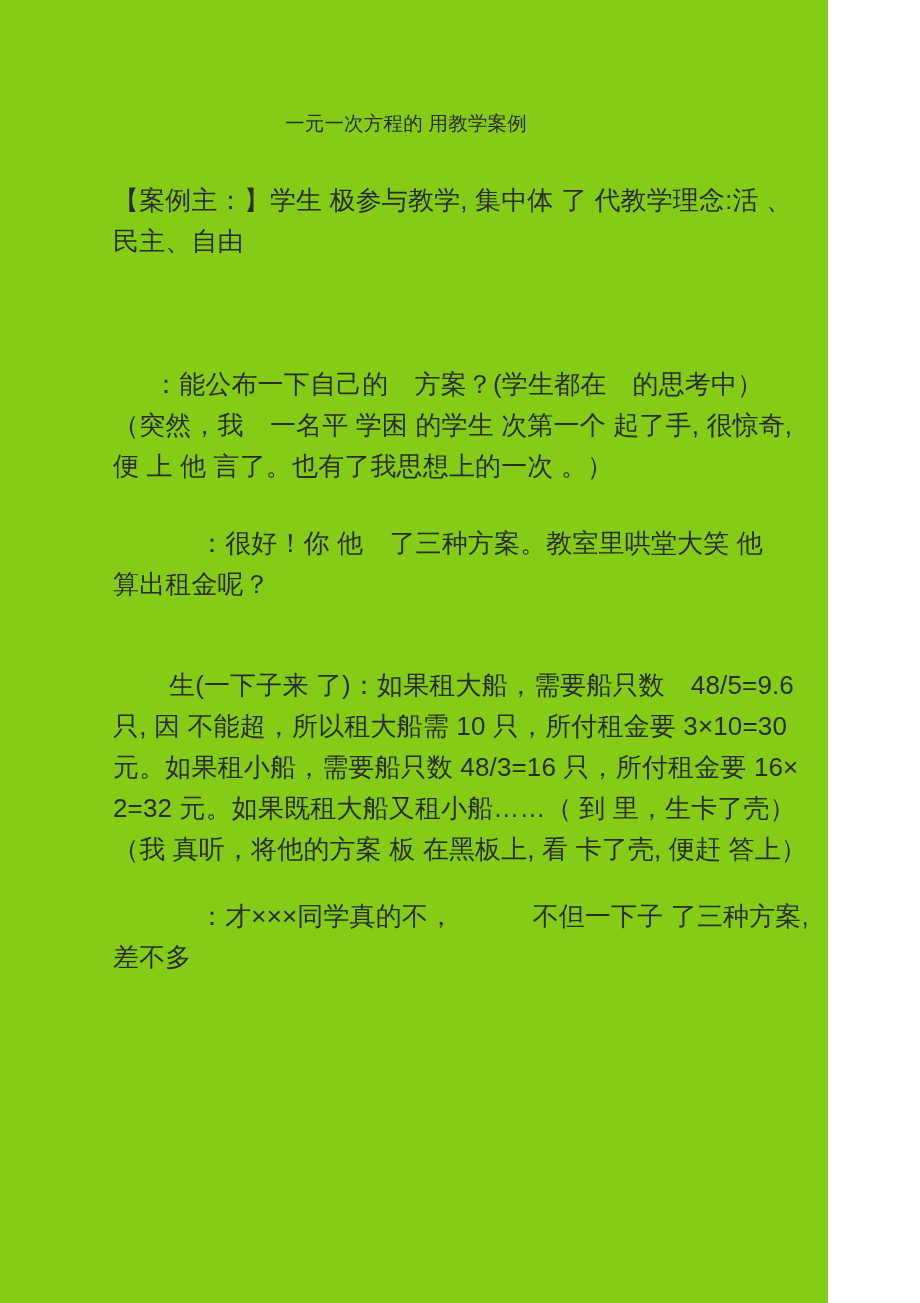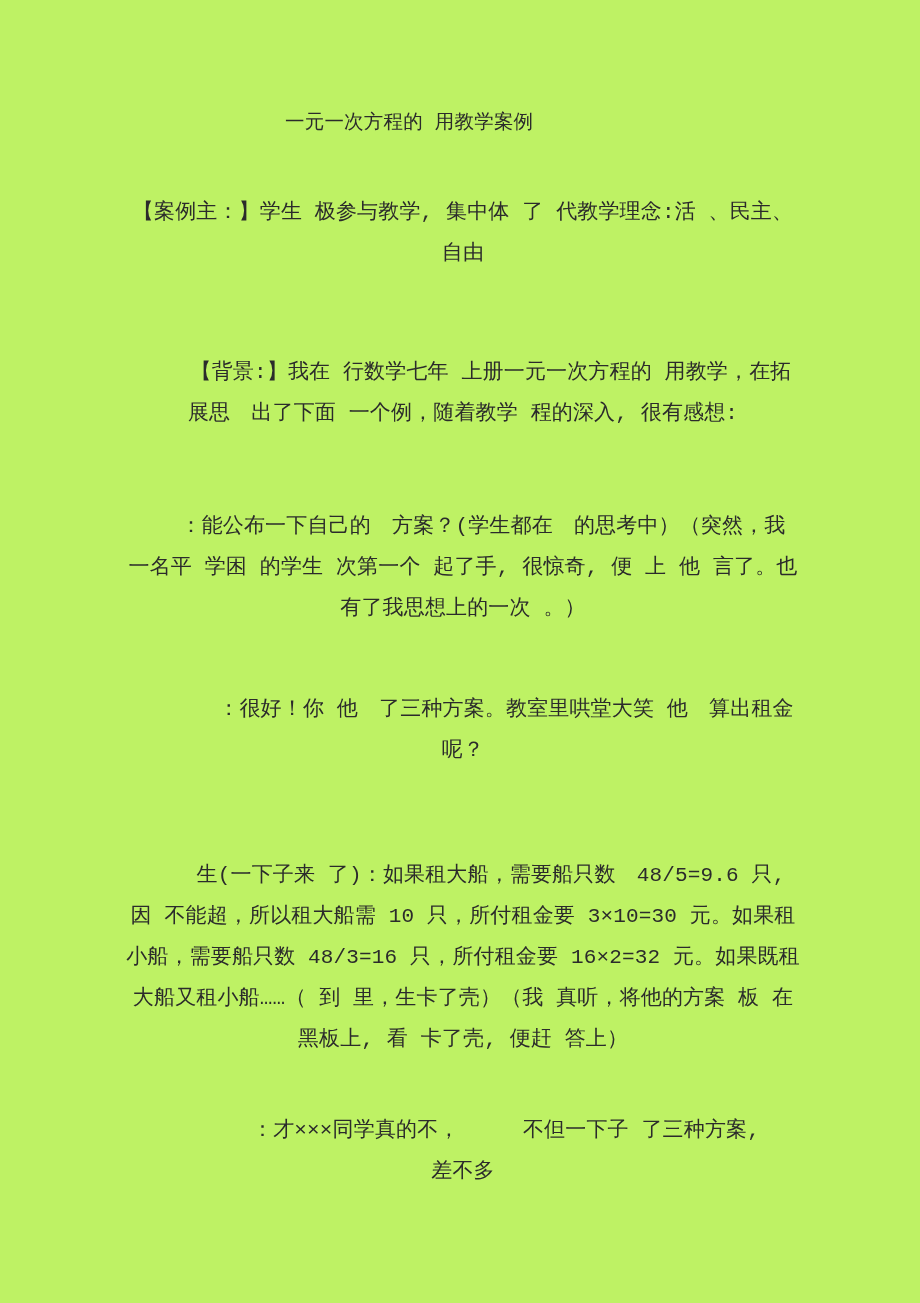--- a/index.html
+++ b/index.html
@@ -2,48 +2,48 @@
 <html><head>
 <meta charset="utf-8">
 <style>
   html, body {
     margin: 0;
     padding: 0;
     background: #ffffff;
   }
   .page {
     position: relative;
-    width: 920px;
+    width: 828px;
     height: 1303px;
-    background: #bef264;
+    background: #84cc16;
     overflow: hidden;
-    font-family: Liberation Mono, monospace;
+    font-family: Liberation Sans, sans-serif;
     color: #231f20;
   }
   .doc-body {
     position: absolute;
     left: 113px;
     top: 108px;
     width: 700px;
   }
   .title {
     font-size: 19.5px;
     line-height: 30px;
     color: #2b2b2b;
     letter-spacing: 0.2px;
     margin: 0 0 0 172px;
     white-space: pre;
   }
   .para {
-    font-size: 21px;
+    font-size: 26px;
     line-height: 41px;
     color: #2b2b2b;
     letter-spacing: 0.15px;
-    margin: 12px;
-    text-align: center;
+    margin: 0;
+    text-align: left;
     word-break: break-all;
     white-space: pre-wrap;
   }
   .gap-22 { height: 22px; }
   .gap-42 { height: 42px; }
   .gap-54 { height: 54px; }
   .gap-18 { height: 18px; }
   .gap-26 { height: 26px; }
   .gap-60 { height: 60px; }
   .indent-1 { text-indent: 40px; }
@@ -57,21 +57,20 @@
   <div class="doc-body">
 
     <div class="title">一元一次方程的 用教学案例</div>
 
     <div class="gap-42"></div>
 
     <div class="para">【案例主：】学生 极参与教学, 集中体 了 代教学理念:活 、民主、自由</div>
 
     <div class="gap-54"></div>
 
-    <div class="para indent-2">【背景:】我在 行数学七年 上册一元一次方程的 用教学，在拓展思　出了下面 一个例，随着教学 程的深入, 很有感想:</div>
 
     <div class="gap-22"></div>
 
 
     <div class="gap-26"></div>
 
     <div class="para indent-1">：能公布一下自己的　方案？(学生都在　的思考中）（突然，我　一名平 学困 的学生 次第一个 起了手, 很惊奇, 便 上 他 言了。也有了我思想上的一次 。）</div>
 
     <div class="gap-18"></div>
 

